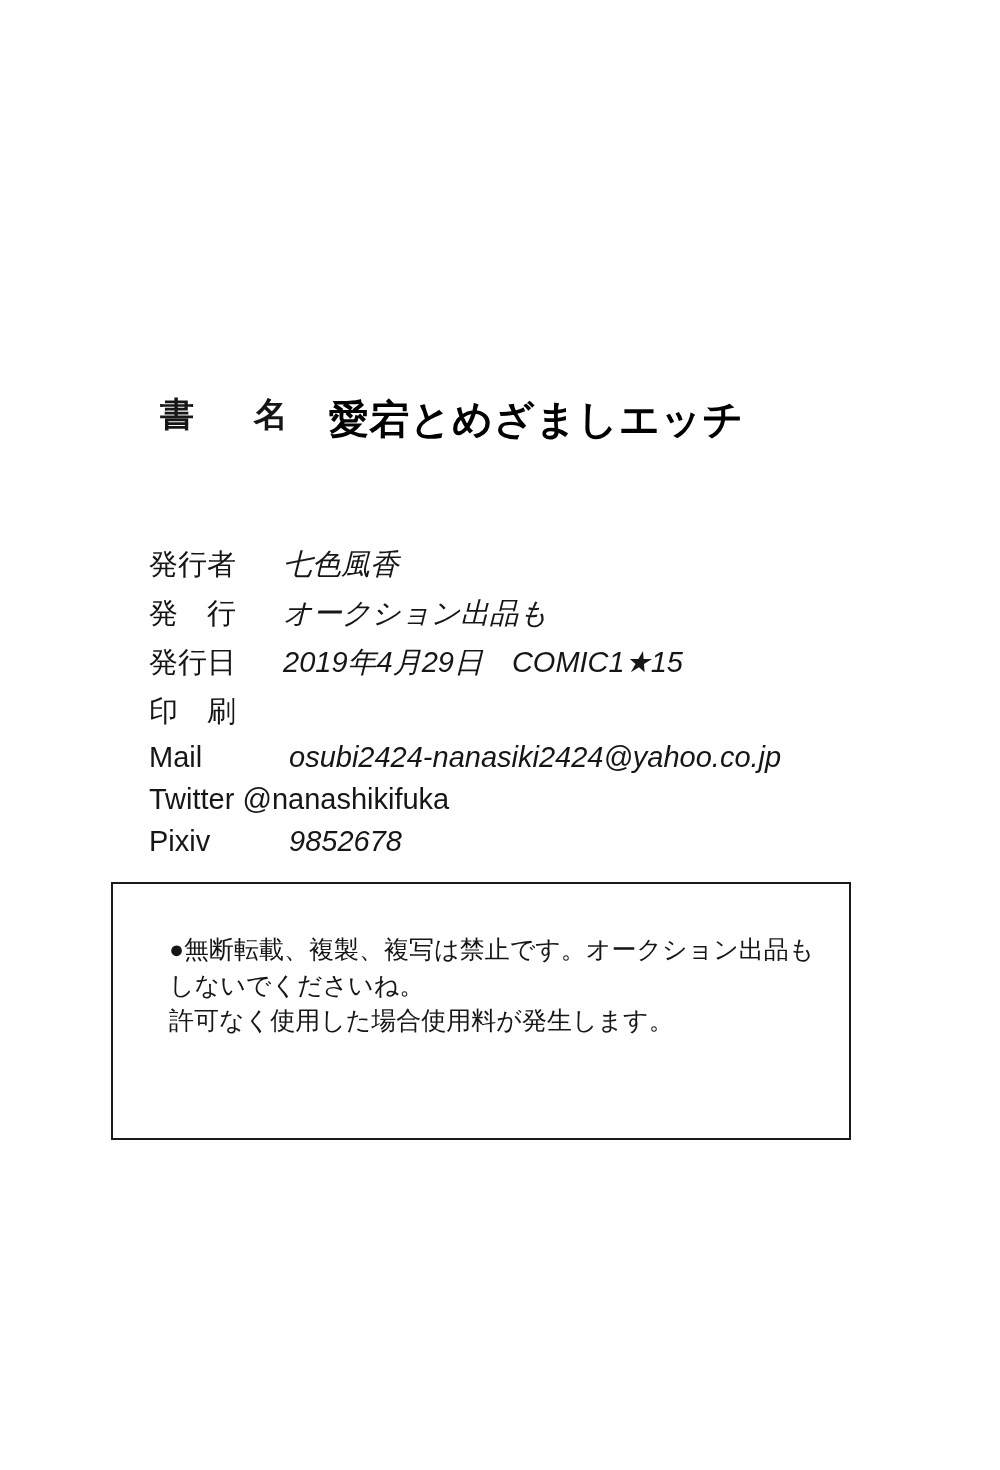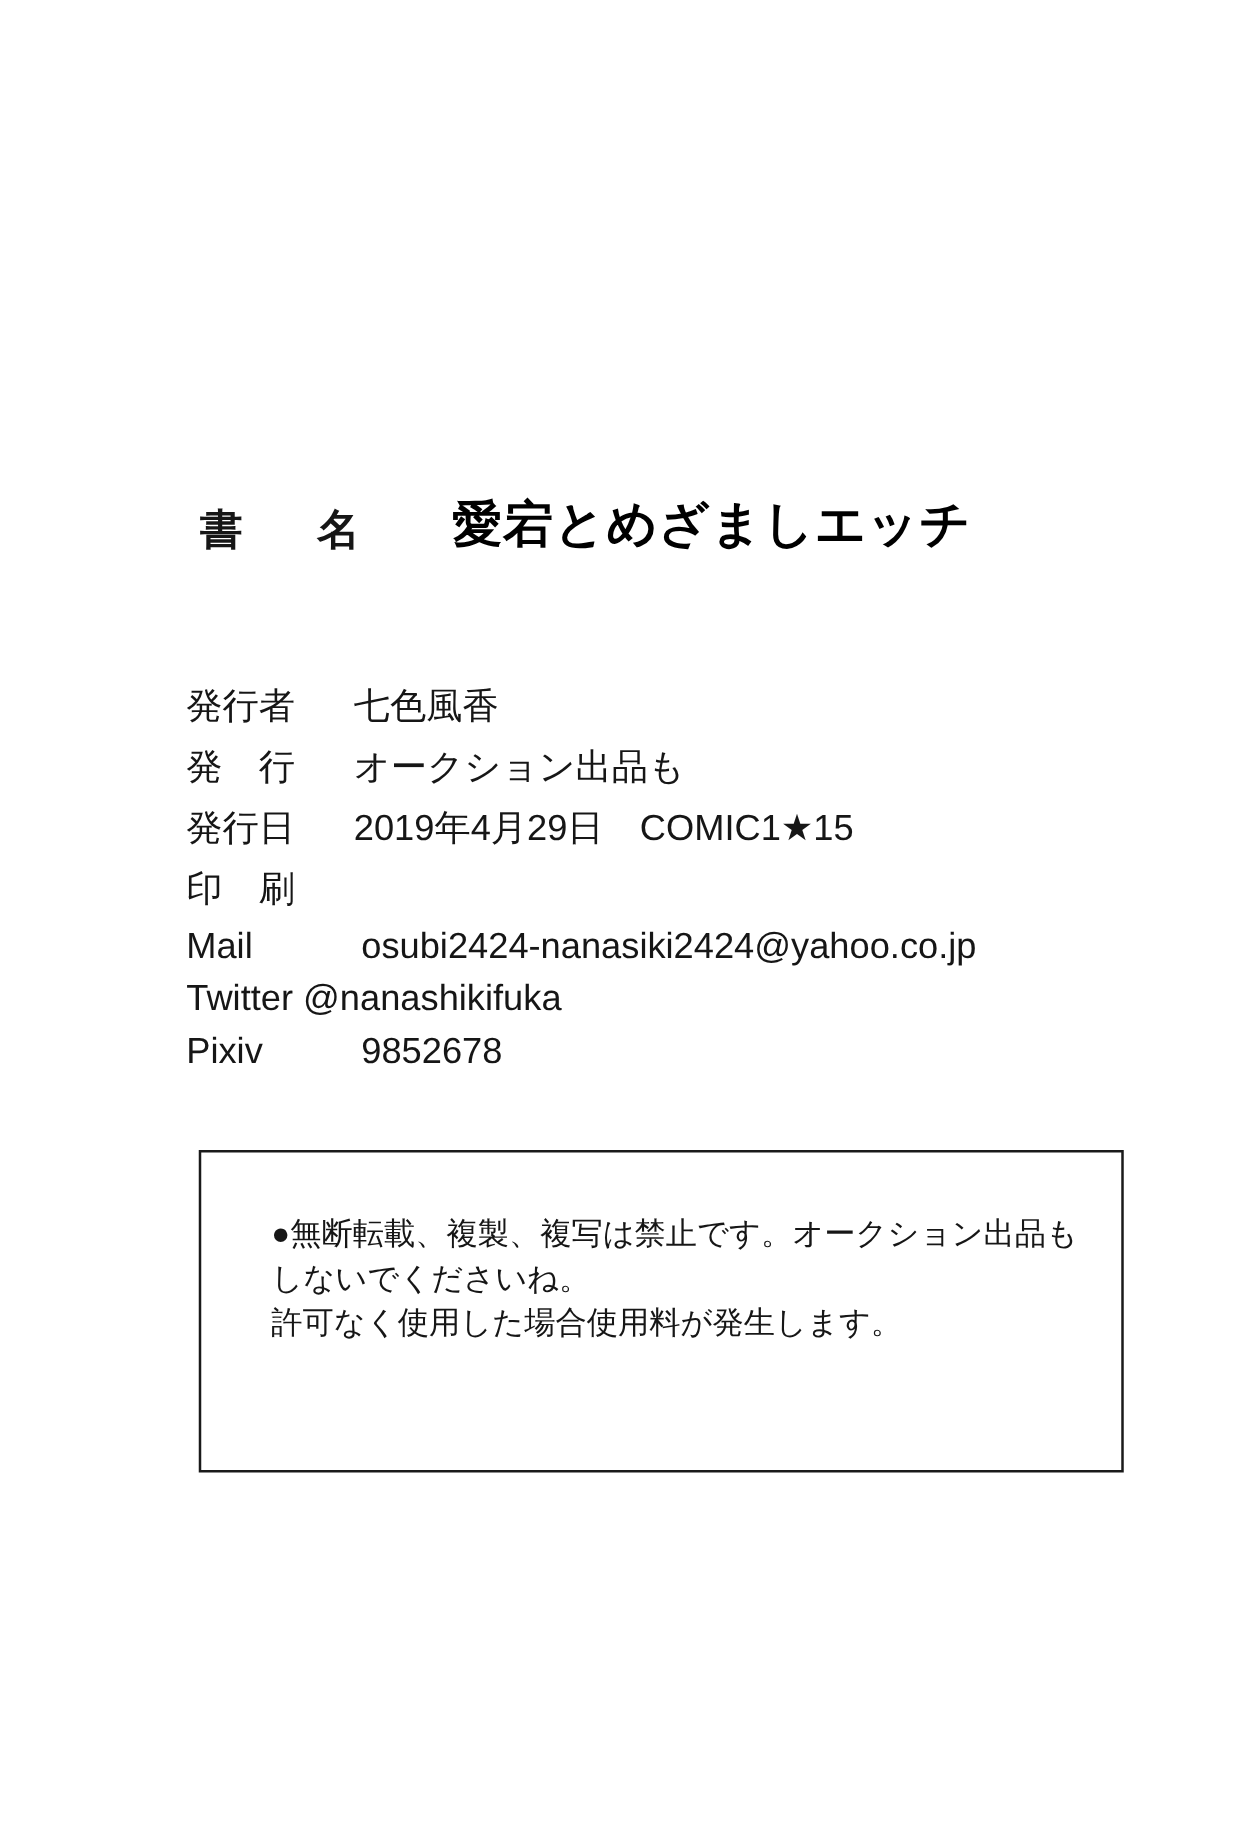--- a/index.html
+++ b/index.html
@@ -21,23 +21,22 @@
     height: 1470px;
     box-sizing: border-box;
   }
 
   
   .title-row {
     position: absolute;
     left: 160px;
     top: 392px;
     display: flex;
-    align-items: flex-end;
+    align-items: flex-start;
     white-space: nowrap;
-    gap: 33px;
   }
   .title-label {
     font-size: 34px;
     font-weight: bold;
     letter-spacing: 0.38em;
     color: #161616;
   }
   .title-value {
     font-size: 40px;
     font-weight: bold;
@@ -60,38 +59,38 @@
     margin-bottom: 9px;
     font-size: 29px;
     color: #161616;
   }
   .c-label {
     display: inline-block;
     min-width: 118px;
   }
   .c-value {
     margin-left: 16px;
+    font-style: italic;
   }
   .c-value.sub {
     margin-left: 22px;
   }
   .latin {
     font-family: "Liberation Sans", sans-serif;
   }
 
   
   .notice-box {
     position: absolute;
     left: 111px;
-    top: 920px;
+    top: 882px;
     width: 740px;
     height: 258px;
     border: 2px solid #1a1a1a;
     box-sizing: border-box;
-    margin-left: 48px;
   }
   .notice-inner {
     position: absolute;
     left: 56px;
     top: 48px;
     width: 640px;
   }
   .notice-line {
     font-size: 25px;
     line-height: 1.42;

